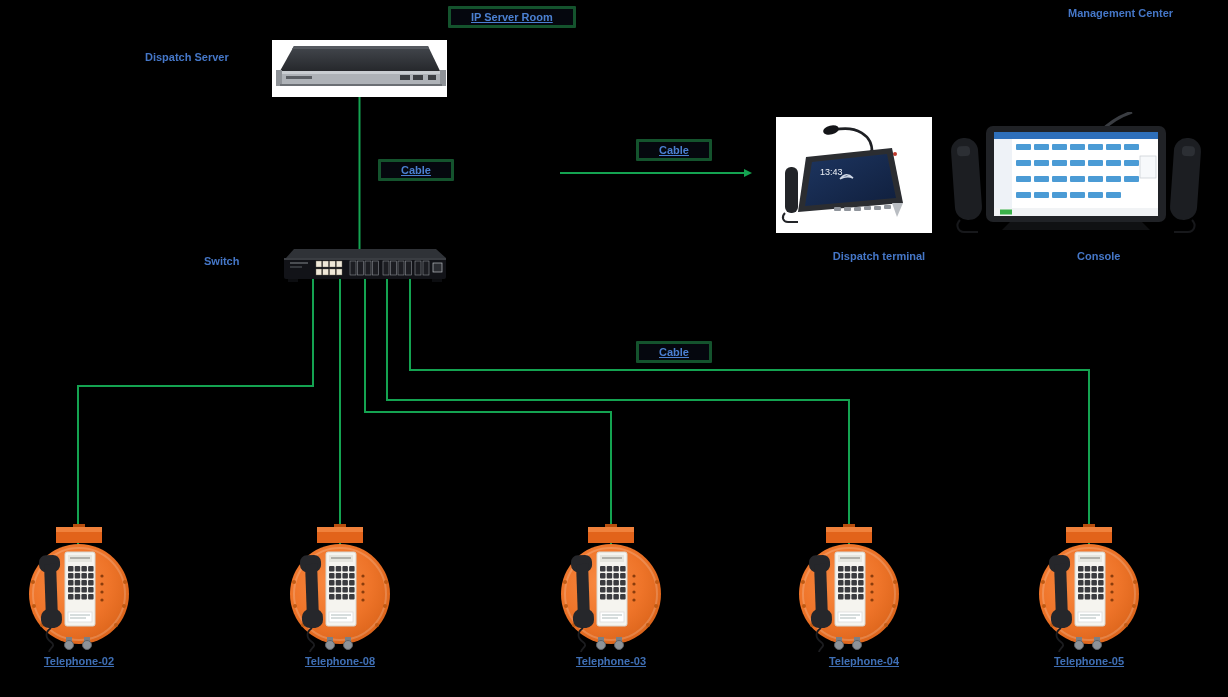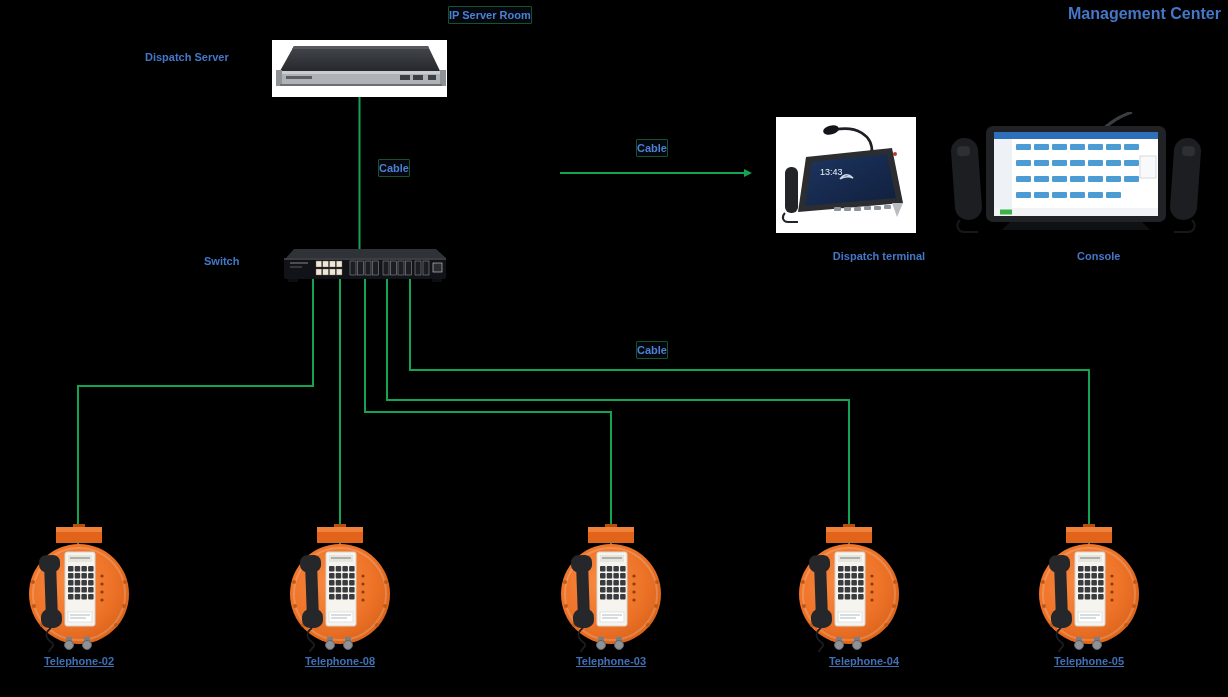--- a/index.html
+++ b/index.html
@@ -3,35 +3,35 @@
 <meta charset="utf-8">
 <style>
   html,body{margin:0;padding:0;background:#000;}
   #stage{
     position:relative;width:1228px;height:697px;background:#000;overflow:hidden;
     font-family:"Liberation Sans",sans-serif;
   }
   svg{display:block;}
   .layer{position:absolute;left:0;top:0;}
   
-  .lbl{position:absolute;color:#4577c8;font-weight:bold;font-size:16px;line-height:15px;white-space:nowrap;}
+  .lbl{position:absolute;color:#4577c8;font-weight:bold;font-size:11px;line-height:15px;white-space:nowrap;}
   .lbl.small{font-size:11px;margin-left:21px;}
   .boxed{
-    border:1px solid #14532d;background:rgba(10,16,32,.45);
-    padding:1px 0;color:#4b80d2;font-size:11px;line-height:14px;border-radius:1px;
+    border:3px solid #14532d;background:rgba(10,16,32,.45);
+    padding:1px 20px;color:#4b80d2;font-size:11px;line-height:14px;border-radius:1px;text-decoration:underline;
   }
   .phone-label{
     position:absolute;width:100px;text-align:center;top:655px;
     color:#3f6fb5;font-size:11px;font-weight:bold;text-decoration:underline;cursor:pointer;
   }
   
   .card{position:absolute;background:#ffffff;}
   #server-card{left:272px;top:40px;width:175px;height:57px;}
   #switch-box{left:280px;top:246px;width:170px;height:38px;}
-  #terminal-card{left:776px;top:117px;width:140px;height:116px;}
+  #terminal-card{left:776px;top:117px;width:156px;height:116px;}
   #console-box{left:950px;top:112px;width:252px;height:126px;}
   .phone{position:absolute;top:524px;width:100px;height:128px;}
   #phone-0{left:29px;}  #phone-1{left:290px;} #phone-2{left:561px;}
   #phone-3{left:799px;} #phone-4{left:1039px;}
   .svgtext{font-family:"Liberation Sans",sans-serif;}
 </style>
 </head>
 <body>
 
 <div id="stage">

